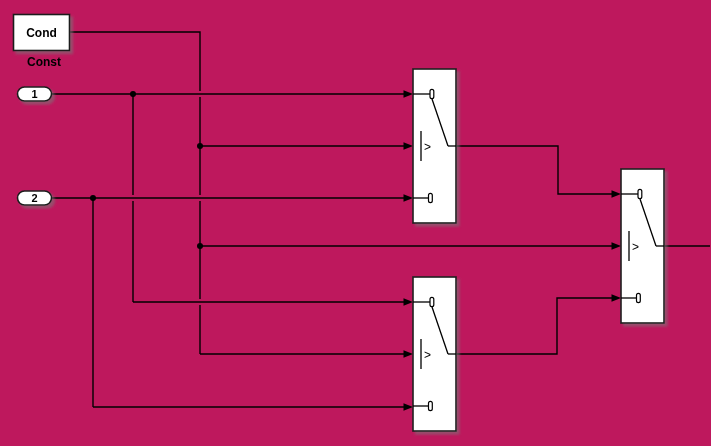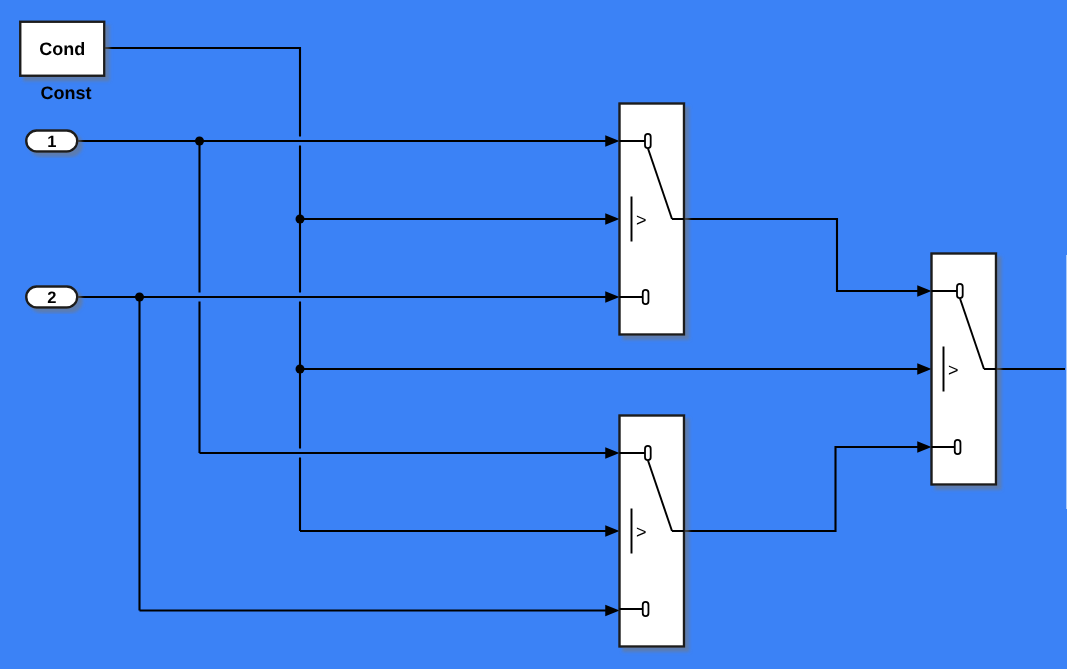--- a/index.html
+++ b/index.html
@@ -4,21 +4,21 @@
 <style>
   html, body {
     margin: 0;
     padding: 0;
     background: #ffffff;
   }
   .canvas-wrap {
     width: 711px;
     height: 446px;
     position: relative;
-    background: #3b82f6;
+    background: #be185d;
     overflow: hidden;
   }
   svg {
     display: block;
     font-family: "Liberation Sans", sans-serif;
   }
   .wire {
     stroke: #000000;
     stroke-width: 1.4;
     fill: none;

